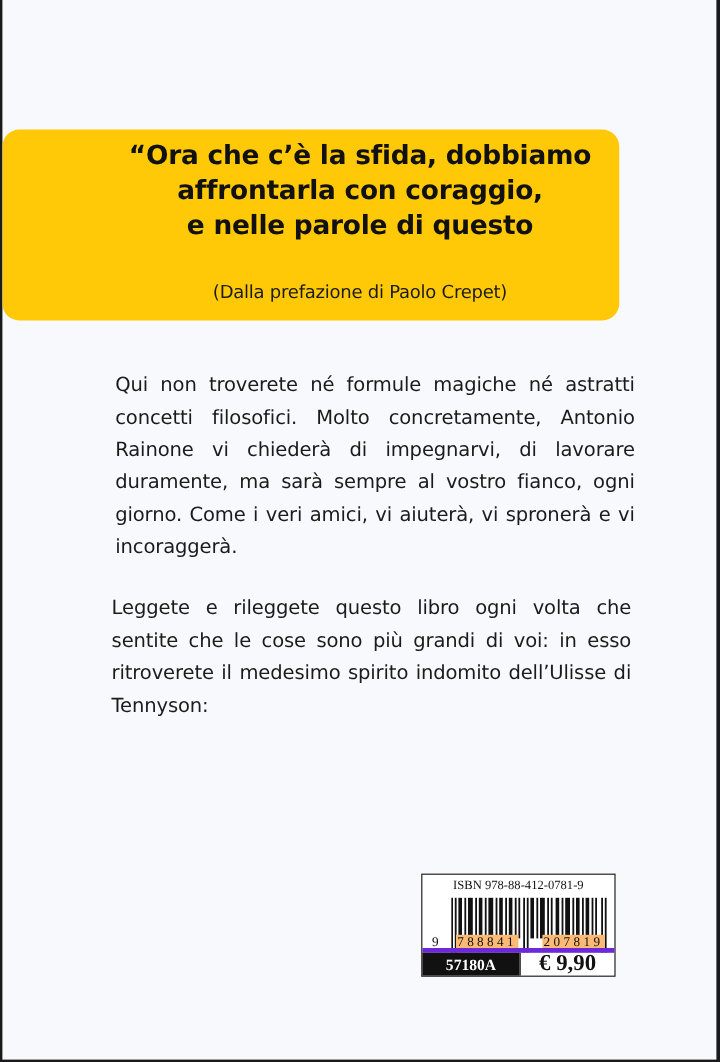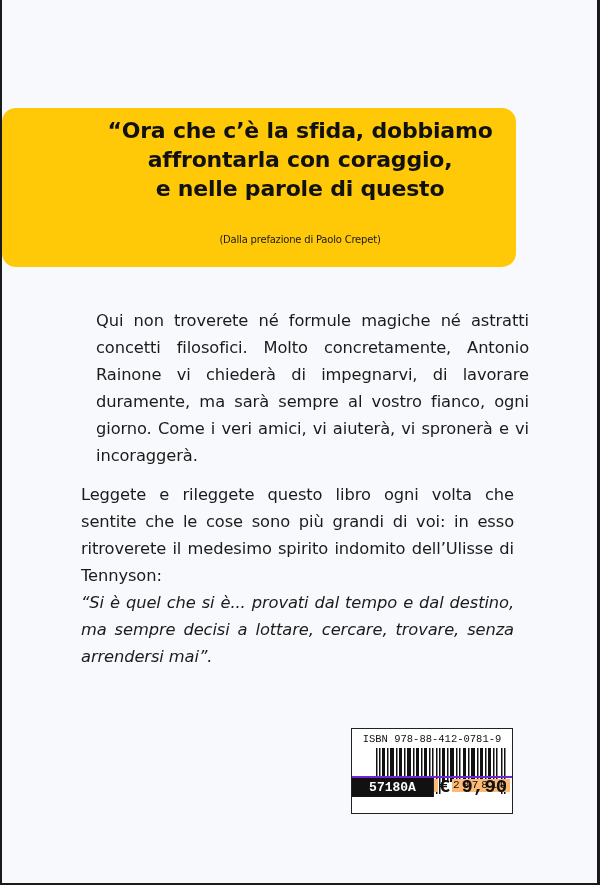--- a/index.html
+++ b/index.html
@@ -44,21 +44,21 @@
       line-height: 29px;
       letter-spacing: -0.2px;
     }
     .quote .ln { display: block; white-space: nowrap; }
     .attrib {
       position: absolute;
       left: 0;
       top: 126px;
       width: 596px;
       text-align: center;
-      font-size: 10px;
+      font-size: 15px;
       color: #1a1a1a;
       letter-spacing: -0.2px;
     }
     .body-text {
       position: absolute;
       left: 79px;
       width: 433px;
       color: #1b1b1b;
       font-size: 16.3px;
       line-height: 27px;
@@ -78,21 +78,21 @@
     }
     .barcode-box {
       position: absolute;
       left: 349px;
       top: 728px;
       width: 162px;
       height: 86px;
       border: 1px solid #222;
       background: #fff;
       box-sizing: border-box;
-      font-family: Liberation Mono, monospace;
+      font-family: Liberation Serif, serif;
     }
     .isbn {
       position: absolute;
       left: 0; top: 4px;
       width: 160px;
       text-align: center;
       font-size: 10.5px;
       color: #111;
     }
     .bars {
@@ -109,24 +109,24 @@
       color: #111;
       letter-spacing: 2.8px;
       background: #fdba74;
       line-height: 13px;
     }
     .bd0 { left: 8px; background: transparent; }
     .bd1 { left: 28px; padding: 0 1px; }
     .bd2 { left: 100px; padding: 0 1px; }
     .price-row {
       position: absolute;
-      left: 0; bottom: 16px;
+      left: 0; bottom: 0;
       width: 160px;
       height: 19px;
-      border-top: 2px solid #6d28d9;
+      border-top: 4px solid #6d28d9;
       display: flex;
     }
     .code-cell {
       width: 81px;
       background: #111;
       color: #fff;
       font-weight: bold;
       font-size: 13px;
       text-align: center;
       line-height: 19px;
@@ -149,22 +149,21 @@
   <div class="banner">
     <div class="quote">
       <span class="ln">“Ora che c’è la sfida, dobbiamo</span>
       <span class="ln">affrontarla con coraggio,</span>
       <span class="ln">e nelle parole di questo</span>
     </div>
     <div class="attrib">(Dalla prefazione di Paolo Crepet)</div>
   </div>
 
   <p class="body-text para1" style="margin:15px">Qui non troverete né formule magiche né astratti concetti filosofici. Molto concretamente, Antonio Rainone vi chiederà di impegnarvi, di lavorare duramente, ma sarà sempre al vostro fianco, ogni giorno. Come i veri amici, vi aiuterà, vi spronerà e vi incoraggerà.</p>
-  <p class="body-text para2" style="margin:0">Leggete e rileggete questo libro ogni volta che sentite che le cose sono più grandi di voi: in esso ritroverete il medesimo spirito indomito dell’Ulisse di Tennyson:</p>
-  <p class="body-text para3" style="margin:0">“Si è quel che si è... provati dal tempo e dal destino, ma sempre decisi a lottare, cercare, trovare, senza arrendersi mai”.</p>
+  <p class="body-text para2" style="margin:12px">Leggete e rileggete questo libro ogni volta che sentite che le cose sono più grandi di voi: in esso ritroverete il medesimo spirito indomito dell’Ulisse di Tennyson:</p>
 
 
   <div class="barcode-box">
     <div class="isbn">ISBN 978-88-412-0781-9</div>
     <svg class="bars" viewBox="0 0 130 46" preserveAspectRatio="none">
       <g fill="#111">
         <rect x="0" y="0" width="1.5" height="46"></rect>
         <rect x="3" y="0" width="1.5" height="46"></rect>
         <rect x="6" y="0" width="3" height="34"></rect>
         <rect x="11" y="0" width="1.5" height="34"></rect>

